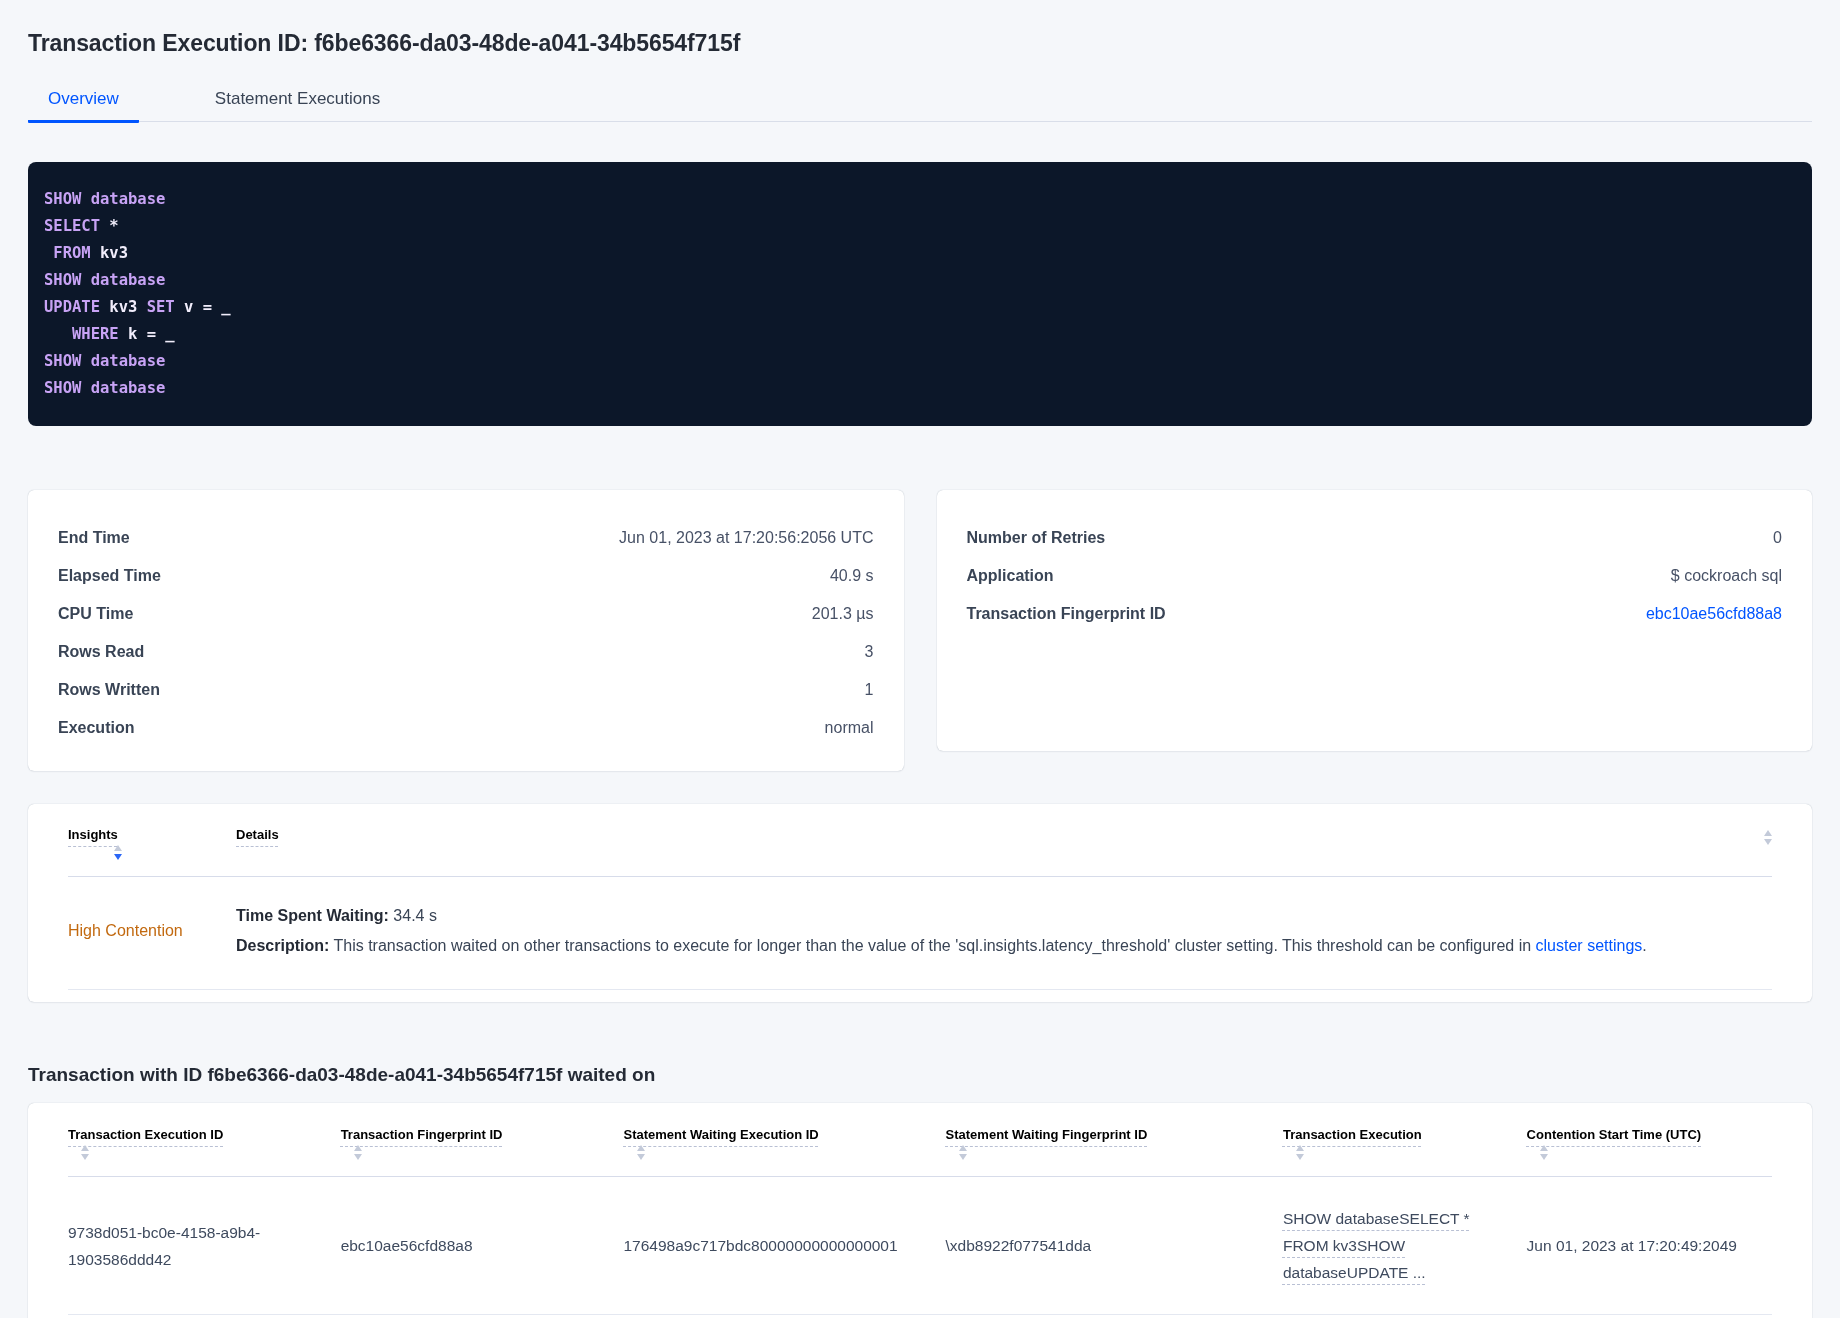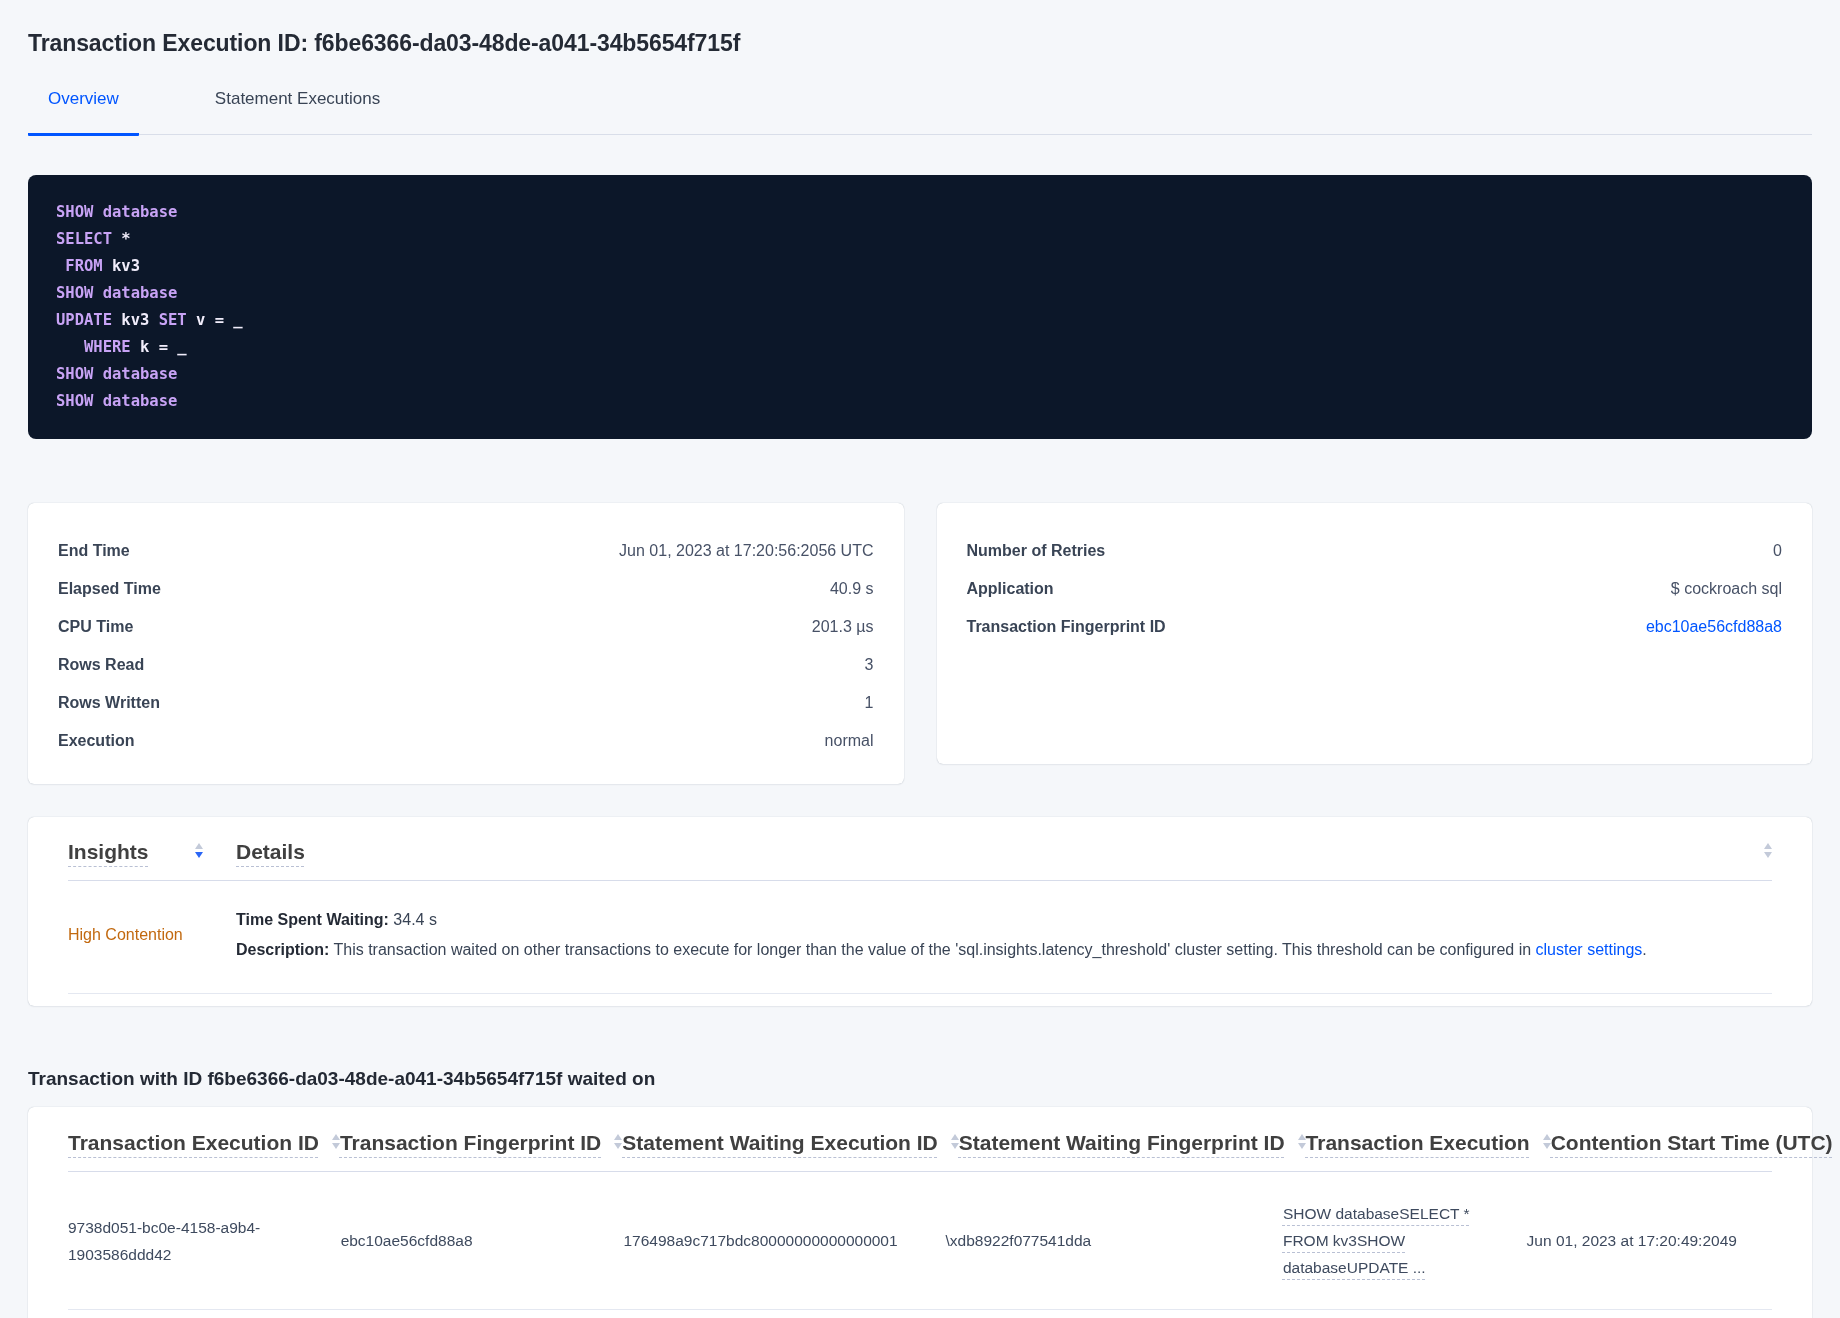--- a/index.html
+++ b/index.html
@@ -22,51 +22,51 @@
 
   
   .page-title{
     font-size:23px;font-weight:700;color:#242a35;
     margin:16px 0 26px;letter-spacing:-0.1px;
   }
 
   
   .tab-bar{display:flex;align-items:flex-end;border-bottom:1px solid #d9dee9;}
   .tab{
-    font-size:17px;color:#394455;padding:6px 20px 24px;
+    font-size:17px;color:#394455;padding:6px 20px 11px;
     border-bottom:3px solid transparent;margin-bottom:-2px;cursor:pointer;
   }
   .tab.active{color:var(--accent-blue,#05f);border-bottom-color:var(--accent-blue,#05f);border-radius:0 0 1px 1px;}
   .tab + .tab{margin-left:56px;}
 
   
   .sql-box{
     margin-top:40px;background:var(--sql-bg,#0c1729);border-radius:8px;
-    padding:24px 28px;font-family:"DejaVu Sans Mono","Liberation Mono",monospace;
+    padding:24px 16px;font-family:"DejaVu Sans Mono","Liberation Mono",monospace;
     font-size:15.5px;line-height:27px;font-weight:700;
   }
   .sql-line{white-space:pre;}
   .sql-line .kw{color:var(--sql-keyword,#c8a3f5);}
   .sql-line .id{color:var(--sql-text,#f1edfb);}
 
   
   .card{
     background:#fff;border-radius:6px;
     box-shadow:0 0 1px rgba(67,90,111,.42),0 1px 2px rgba(36,42,53,.05);
   }
   .cards-row{display:flex;gap:33px;margin-top:64px;align-items:flex-start;}
   .stats-card{flex:1;padding:29px 30px 24px;}
   .stats-card.short{padding-bottom:118px;}
   .stat-row{display:flex;justify-content:space-between;align-items:baseline;padding:10px 0;font-size:16px;}
   .stat-label{font-weight:700;color:#394455;}
   .stat-value{color:#475166;text-align:right;}
   .link{color:var(--accent-blue,#05f);cursor:pointer;text-decoration:none;}
 
   
-  .th{font-size:21px;font-weight:700;color:#404040;display:flex;align-items:flex-start;white-space:nowrap;cursor:pointer;}
+  .th{font-size:13px;font-weight:700;color:#000000;display:flex;align-items:flex-start;white-space:nowrap;cursor:pointer;flex-direction:column;}
   .th-label{
     text-decoration:underline dashed #b9c0d4;text-decoration-thickness:1px;
     text-underline-offset:7px;
   }
   .carets{display:inline-flex;flex-direction:column;gap:3px;margin-left:13px;margin-top:3px;}
   .c-up,.c-down{width:0;height:0;display:block;}
   .c-up{border-left:4.5px solid transparent;border-right:4.5px solid transparent;border-bottom:6px solid #c3cad9;}
   .c-down{border-left:4.5px solid transparent;border-right:4.5px solid transparent;border-top:6px solid #c3cad9;}
   .carets.desc .c-down{border-top-color:#2a66f6;}
 

